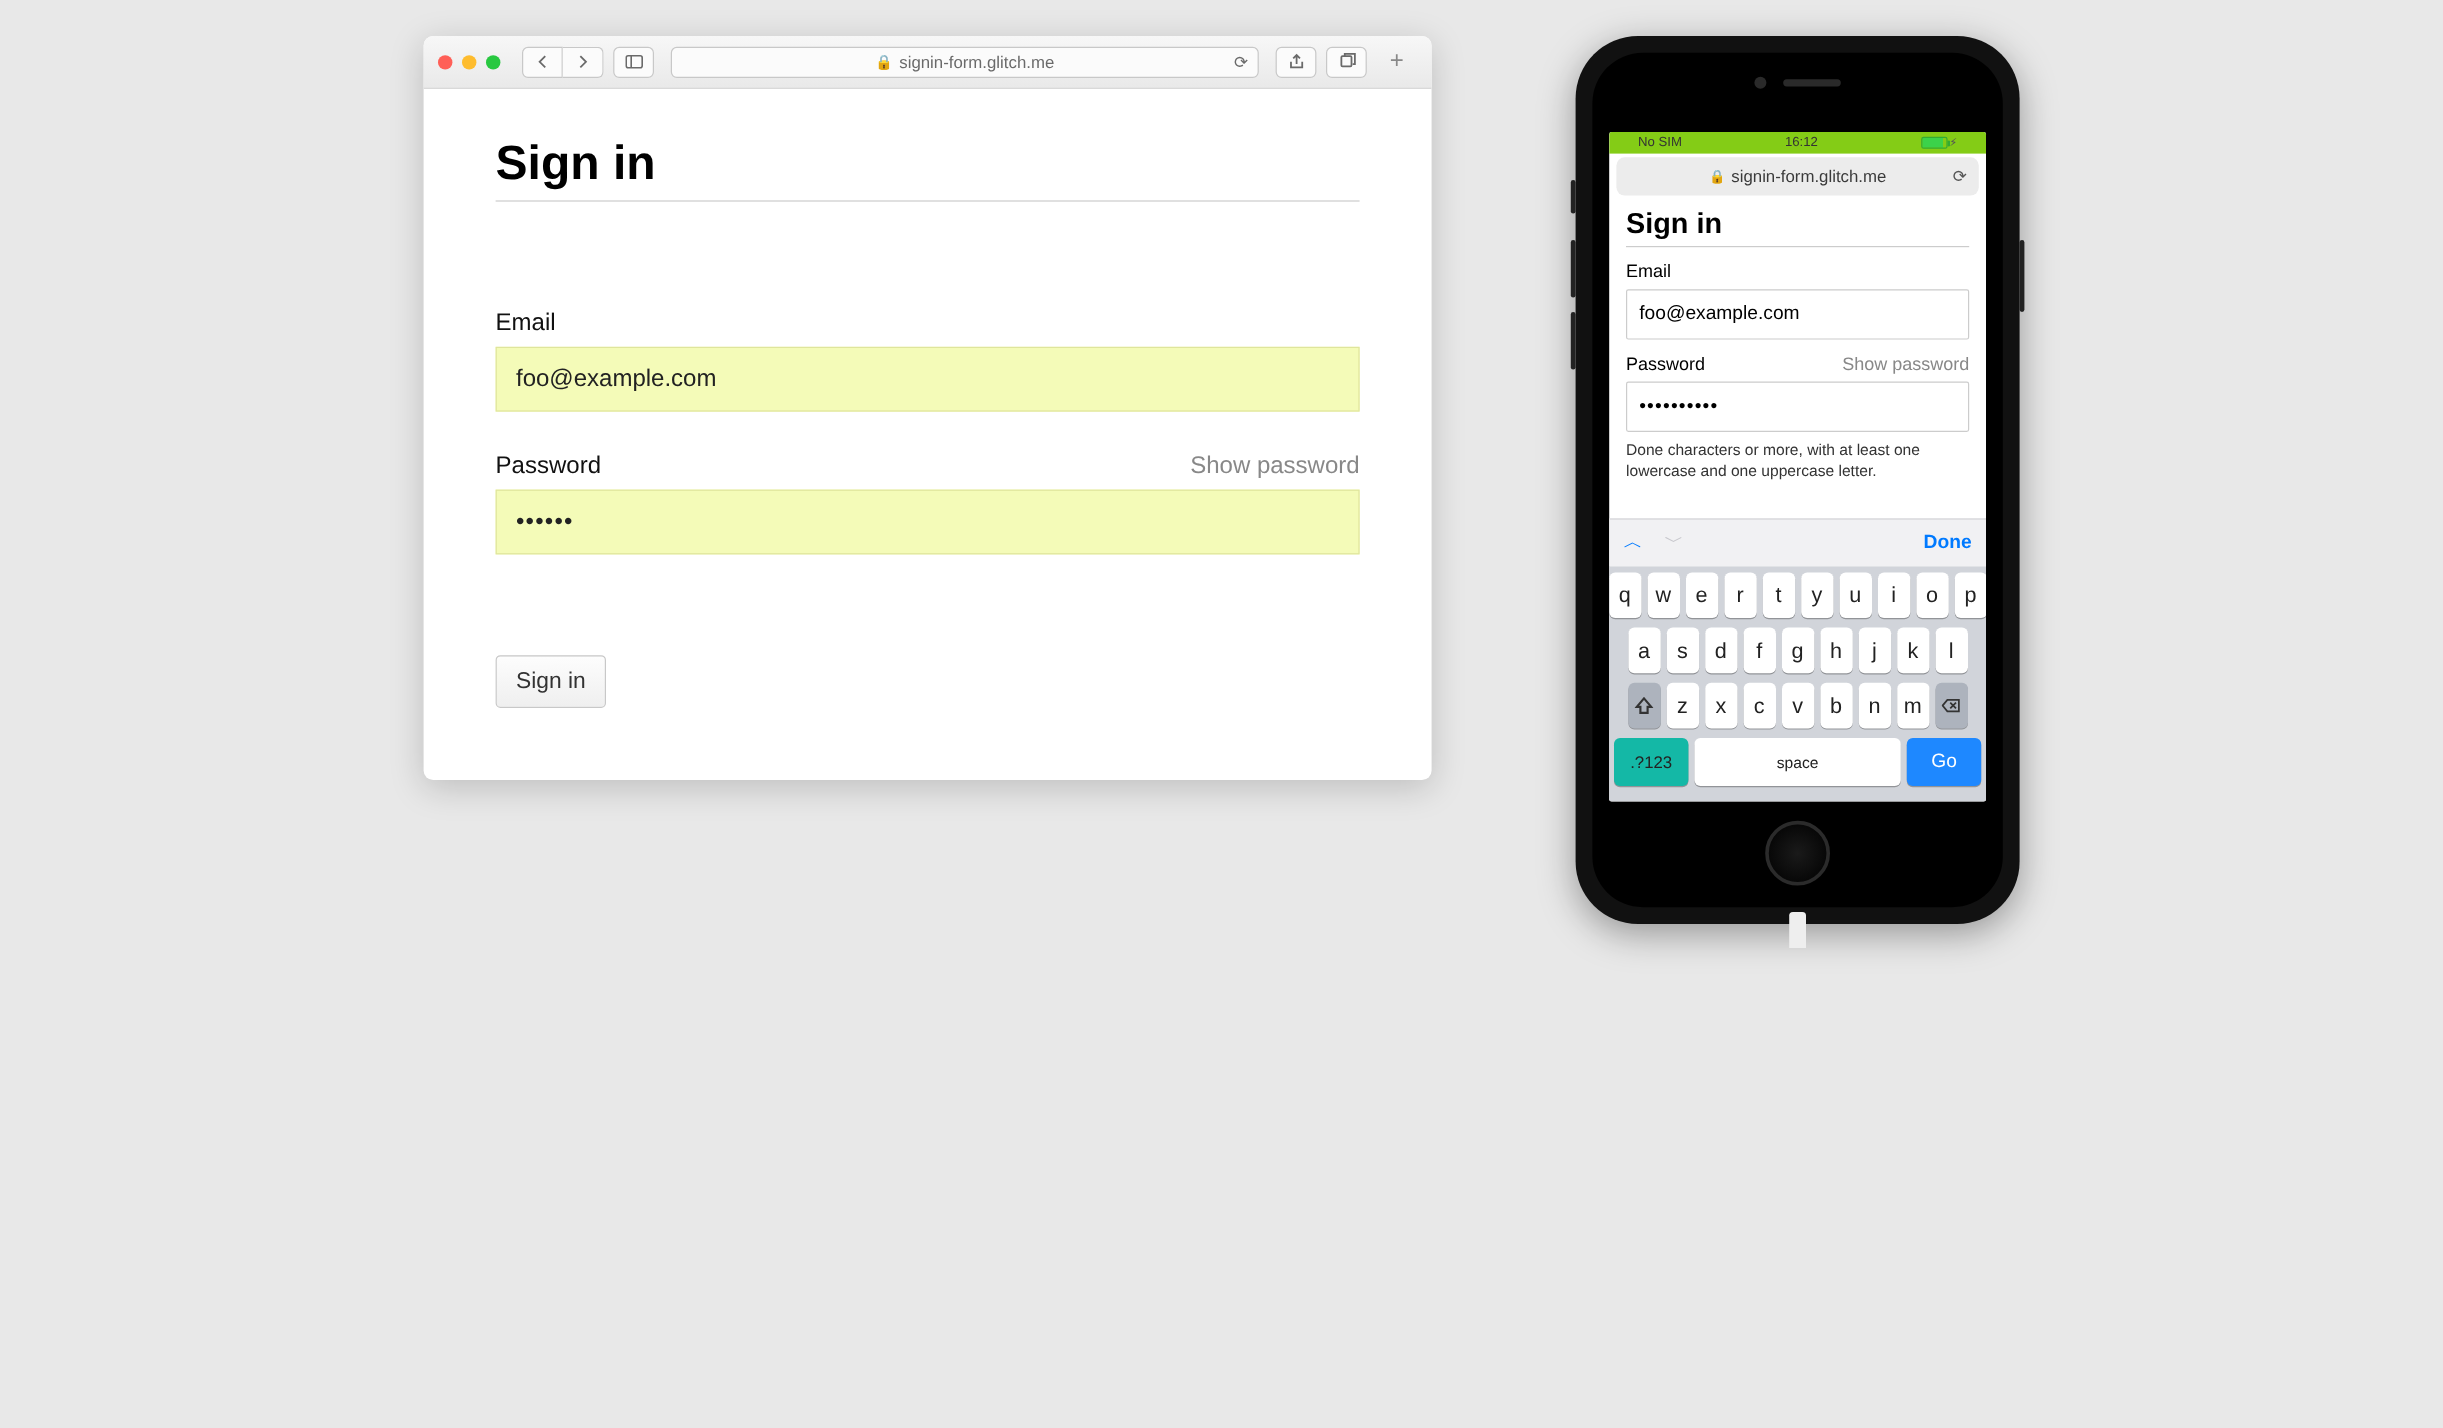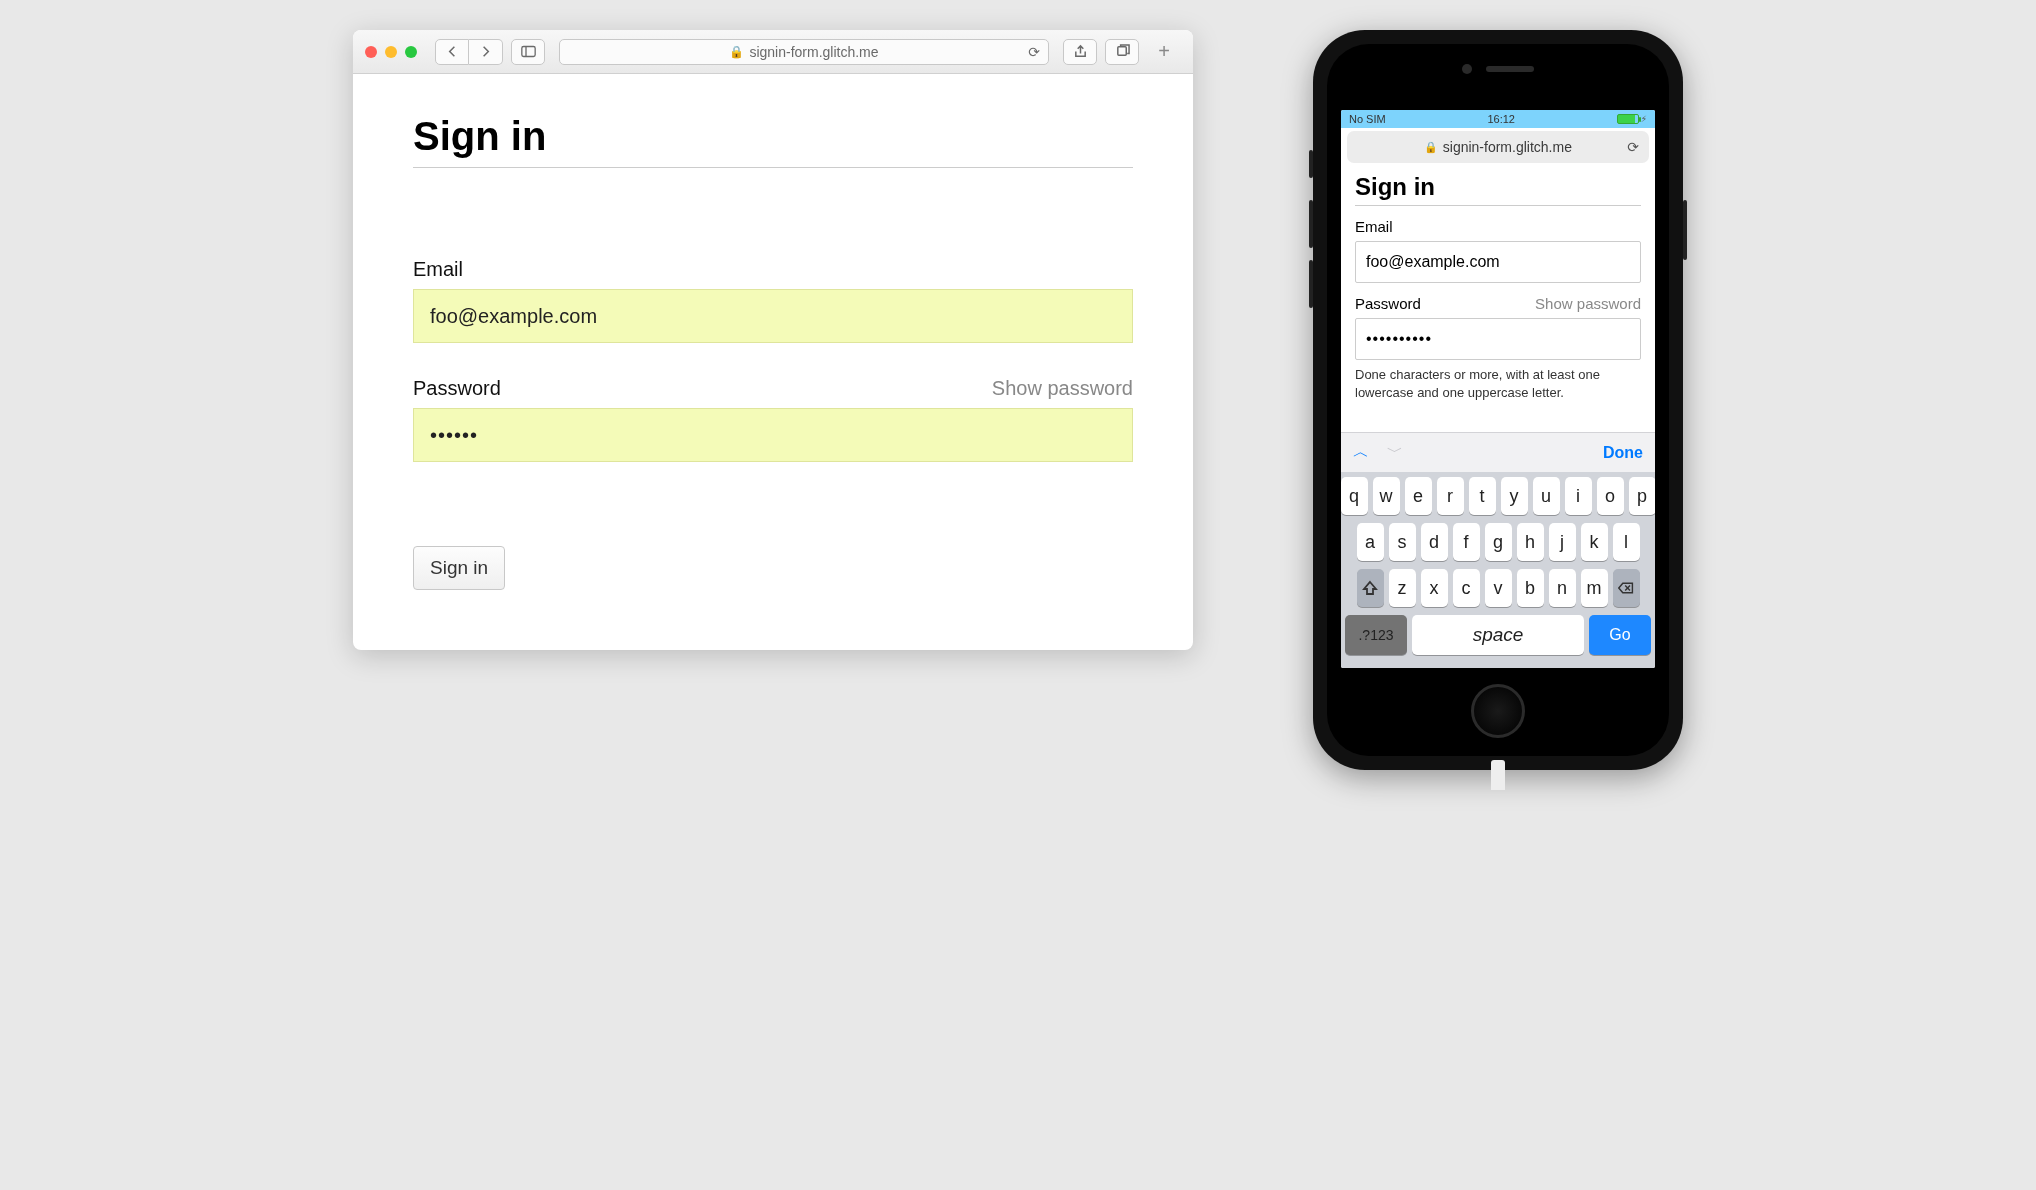--- a/index.html
+++ b/index.html
@@ -162,22 +162,22 @@
     }
     .home-btn {
       position:absolute; bottom:18px; left:50%; transform:translateX(-50%);
       width:54px; height:54px; border-radius:50%;
       border:3px solid #2b2b2b;
       background: radial-gradient(#1a1a1a,#000);
     }
 
     .ios-status {
       height:18px; display:flex; justify-content:space-between; align-items:center;
-      padding: 0 8px; font-size:11px; color:#333;
-      background:#7dd3fc;
+      padding: 0 24px; font-size:11px; color:#333;
+      background:#84cc16;
     }
     .ios-batt {
       width:22px; height:10px; border:1px solid #3a3; border-radius:2px; position:relative;
       background: linear-gradient(to right, #3cd24a 85%, transparent 85%);
     }
     .ios-batt::after { content:""; position:absolute; right:-3px; top:2px; width:2px; height:5px; background:#3a3; border-radius:1px; }
     .ios-batt-wrap { display:flex; align-items:center; gap:2px; color:#333; }
     .bolt { color:#555; font-size:9px; }
 
     .ios-url {
@@ -231,22 +231,22 @@
       box-shadow: 0 1px 0 rgba(0,0,0,0.3);
       display:flex; align-items:center; justify-content:center;
       font-size:18px; color:#222;
       flex:1; min-width:0;
     }
     .krow.r1 .key, .krow.r2 .key, .krow.r3 .key { flex: 0 0 27px; }
     .krow.r2 { padding: 0 16px; }
     .key.mod { background:#adb3bd; flex:0 0 36px; }
     .key.mod svg { width:16px; height:16px; stroke:#333; fill:none; stroke-width:1.8; }
     .krow.r4 .key { height:40px; }
-    .key.num { background:#737373; flex:0 0 62px; font-size:14px; }
-    .key.space { flex:1; font-size:19px;font-style:italic; }
+    .key.num { background:#14b8a6; flex:0 0 62px; font-size:14px; }
+    .key.space { flex:1; font-size:13px; }
     .key.go { background:#1e88ff; color:#fff; flex:0 0 62px; font-size:16px; }
 
     .cable {
       position:absolute;
       bottom:-20px; left:50%; transform:translateX(-50%);
       width:14px; height:30px;
       background: #eee;
       border-radius:3px 3px 0 0;
     }
 

